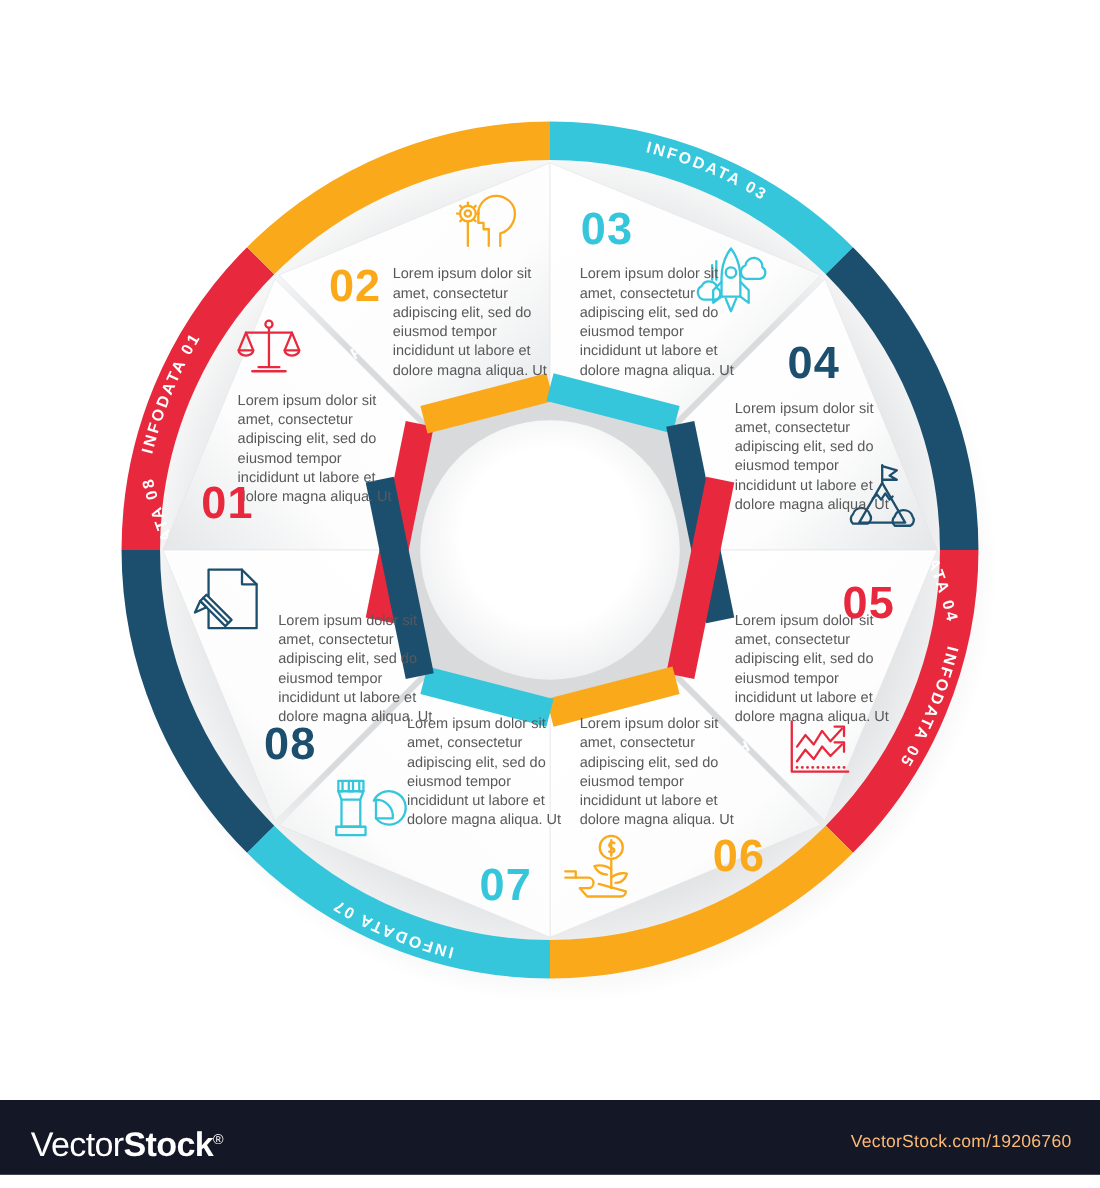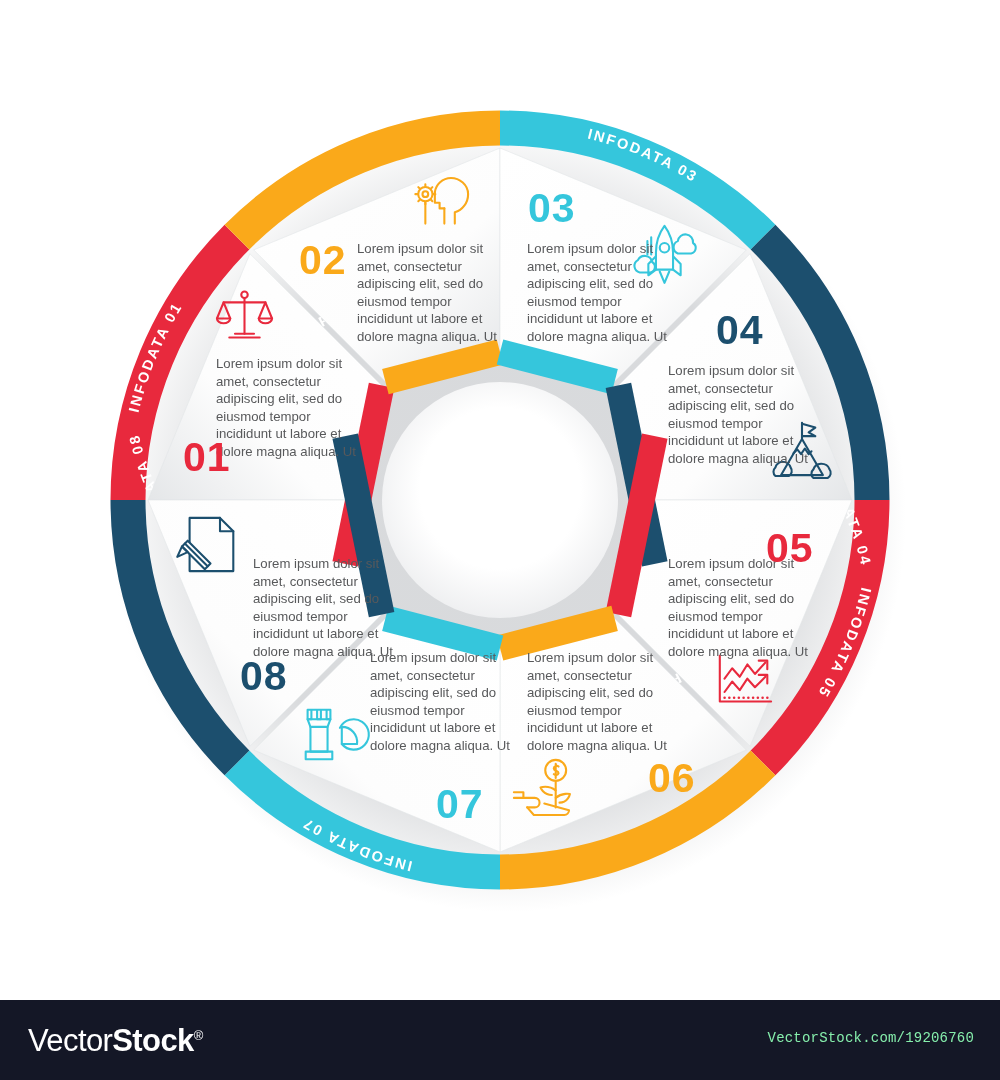--- a/index.html
+++ b/index.html
@@ -23,41 +23,41 @@
   svg#wheel { display: block; width: 1000px; height: 1000px; }
   .seg-text { font-family: "Liberation Sans", sans-serif; font-size: 13.2px; fill: #58595b; }
   .seg-text tspan { font-size: 13.2px; }
   .seg-num  { font-family: "Liberation Sans", sans-serif; font-size: 41px; font-weight: 700; letter-spacing: 1px; }
   .arc-label { font-family: "Liberation Sans", sans-serif; font-size: 14.5px; font-weight: 700; fill: #ffffff; letter-spacing: 2.2px; }
 
   
   #footer {
     position: absolute;
     left: 0; top: 1000px;
-    width: 1000px; height: 80px;
+    width: 1000px; height: 68px;
     background: #141726;
   }
   #footer-logo {
     position: absolute;
     left: 28px; top: 23px;
     color: #ffffff;
     font-family: "Liberation Sans", sans-serif;
     font-size: 31px;
     letter-spacing: -0.6px;
     white-space: nowrap;
   }
   #footer-logo .thin { font-weight: 400; }
   #footer-logo .bold { font-weight: 700; }
   #footer-logo .reg  { font-size: 13px; vertical-align: super; font-weight: 400; }
   #footer-url {
     position: absolute;
     right: 26px; top: 30px;
-    color: #86efac;
-    font-family: Liberation Mono, monospace;
-    font-size: 14px;
+    color: #fdba74;
+    font-family: Liberation Sans, sans-serif;
+    font-size: 16px;
     letter-spacing: 0.2px;
     white-space: nowrap;
   }
 </style>
 </head>
 <body>
 
 <div id="stage">
 
   <div id="diagram-wrap">

